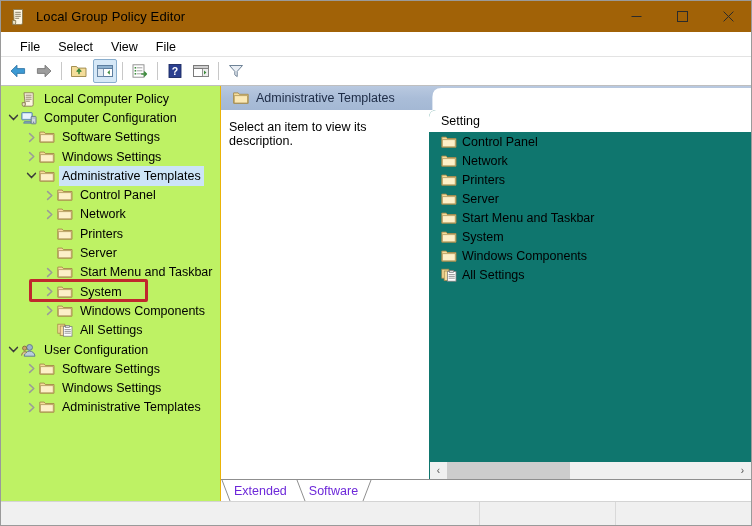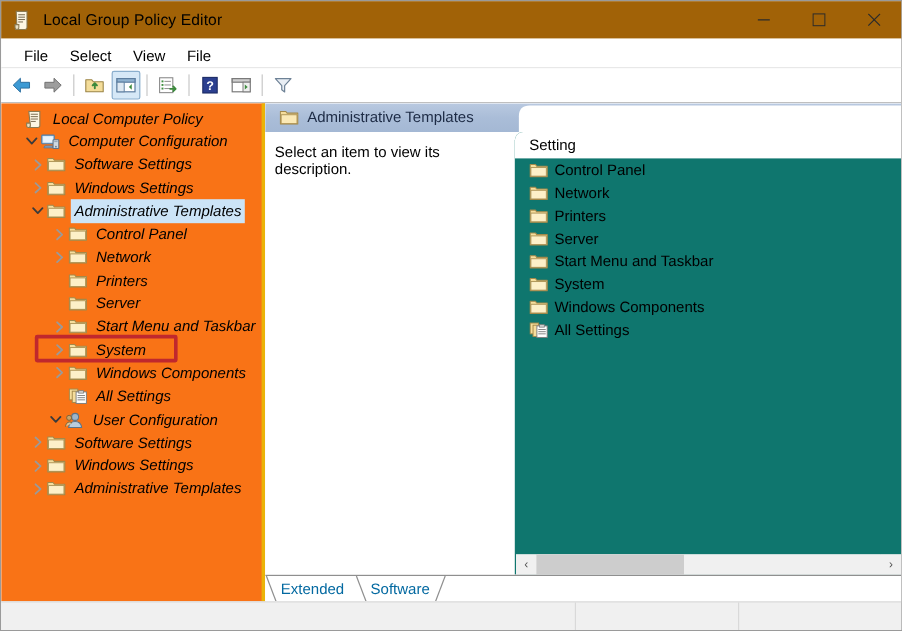--- a/index.html
+++ b/index.html
@@ -119,27 +119,26 @@
     display: flex;
     position: relative;
     background: #ffffff;
     overflow: hidden;
   }
 
   
   .tree-pane {
     width: 220px;
     flex: 0 0 220px;
-    background: #f97316;
-    border-right: 3px solid #eab308;
+    background: #bef264;
+    border-right: 1px solid #eab308;
     overflow: hidden;
     position: relative;
     padding-top: 3px;
     box-sizing: border-box;
-    font-style: italic;
   }
   .tree-row {
     display: flex;
     align-items: center;
     height: 20px;
     position: relative;
     white-space: nowrap;
     cursor: default;
   }
   .tree-row .lbl {
@@ -300,21 +299,21 @@
     align-items: flex-end;
     position: relative;
     border-top: 1px solid #8f8f8f;
     box-sizing: border-box;
   }
   .tab {
     height: 21px;
     display: flex;
     align-items: center;
     font-size: 12.5px;
-    color: #0369a1;
+    color: #6d28d9;
     position: relative;
     padding: 0 9px 0 13px;
     cursor: default;
   }
   .tab .slant-l, .tab .slant-r {
     position: absolute;
     top: 0;
     width: 10px;
     height: 21px;
   }
@@ -458,21 +457,21 @@
                 <path d="M1.2 10.6 h3 v2.1 a1.5 1.5 0 0 1 -1.5 1.5 a1.5 1.5 0 0 1 -1.5 -1.5 z" fill="#e8dfc4" stroke="#8a7a52" stroke-width="0.9"></path>
                 <g stroke="#6f6146" stroke-width="0.75">
                   <line x1="4.6" y1="3.2" x2="10.6" y2="3.2"></line>
                   <line x1="4.6" y1="5.2" x2="10.6" y2="5.2"></line>
                   <line x1="4.6" y1="7.2" x2="10.6" y2="7.2"></line>
                   <line x1="4.6" y1="9.2" x2="8.8" y2="9.2"></line>
                 </g>
               </svg></span>
             <span class="lbl">Local Computer Policy</span>
           </div>
-          <div class="tree-row" style="height: 19.3px; padding-left: 17px;">
+          <div class="tree-row" style="height: 19.3px; padding-left: 4px;">
             <span class="twisty">
               <svg width="11" height="11" viewBox="0 0 11 11">
                 <path d="M1.6 3.4 L5.5 7.6 L9.4 3.4" fill="none" stroke="#3b3b3b" stroke-width="1.5" stroke-linecap="round" stroke-linejoin="round"></path>
               </svg>
             </span>
             <span class="ficon"><svg width="16" height="14" viewBox="0 0 16 14">
                 <rect x="0.8" y="1.6" width="10.4" height="7.2" rx="0.6" fill="#b9d6ef" stroke="#4d7ba5" stroke-width="0.9"></rect>
                 <rect x="1.9" y="2.6" width="8.2" height="5" fill="#e8f3fc"></rect>
                 <path d="M3.4 10.6 h6.2 l0.8 1.6 h-7.8 z" fill="#90a4b8" stroke="#4d7ba5" stroke-width="0.7"></path>
                 <rect x="10.2" y="5.4" width="4.8" height="7.4" rx="0.6" fill="#cfd8e0" stroke="#5f7286" stroke-width="0.9"></rect>
@@ -601,21 +600,21 @@
                 <rect x="6.4" y="3.6" width="8.6" height="9.6" fill="#ffffff" stroke="#7d7d7d" stroke-width="0.8"></rect>
                 <rect x="8.6" y="2.6" width="4" height="2" fill="#dcdcdc" stroke="#7d7d7d" stroke-width="0.7"></rect>
                 <g stroke="#6f6f6f" stroke-width="0.7">
                   <line x1="7.6" y1="6.6" x2="13.8" y2="6.6"></line>
                   <line x1="7.6" y1="8.4" x2="13.8" y2="8.4"></line>
                   <line x1="7.6" y1="10.2" x2="13.8" y2="10.2"></line>
                 </g>
               </svg></span>
             <span class="lbl">All Settings</span>
           </div>
-          <div class="tree-row" style="height: 19.3px; padding-left: 4px; justify-content: center;">
+          <div class="tree-row" style="height: 19.3px; padding-left: 4px;">
             <span class="twisty">
               <svg width="11" height="11" viewBox="0 0 11 11">
                 <path d="M1.6 3.4 L5.5 7.6 L9.4 3.4" fill="none" stroke="#3b3b3b" stroke-width="1.5" stroke-linecap="round" stroke-linejoin="round"></path>
               </svg>
             </span>
             <span class="ficon"><svg width="16" height="14" viewBox="0 0 16 14">
                 <circle cx="8.6" cy="4.4" r="2.9" fill="#9db4c9" stroke="#5b7489" stroke-width="0.9"></circle>
                 <path d="M3.2 13.2 c0.4 -3.4 2.6 -5 5.4 -5 c2.8 0 5 1.6 5.4 5 z" fill="#b9cddd" stroke="#5b7489" stroke-width="0.9"></path>
                 <circle cx="3.6" cy="5.2" r="2.1" fill="#c9a36a" stroke="#7a6237" stroke-width="0.8"></circle>
                 <path d="M0.6 12.6 c0.3 -2.6 1.6 -3.9 3.2 -3.9 c0.8 0 1.6 0.3 2.2 0.9" fill="#dcc295" stroke="#7a6237" stroke-width="0.8"></path>

